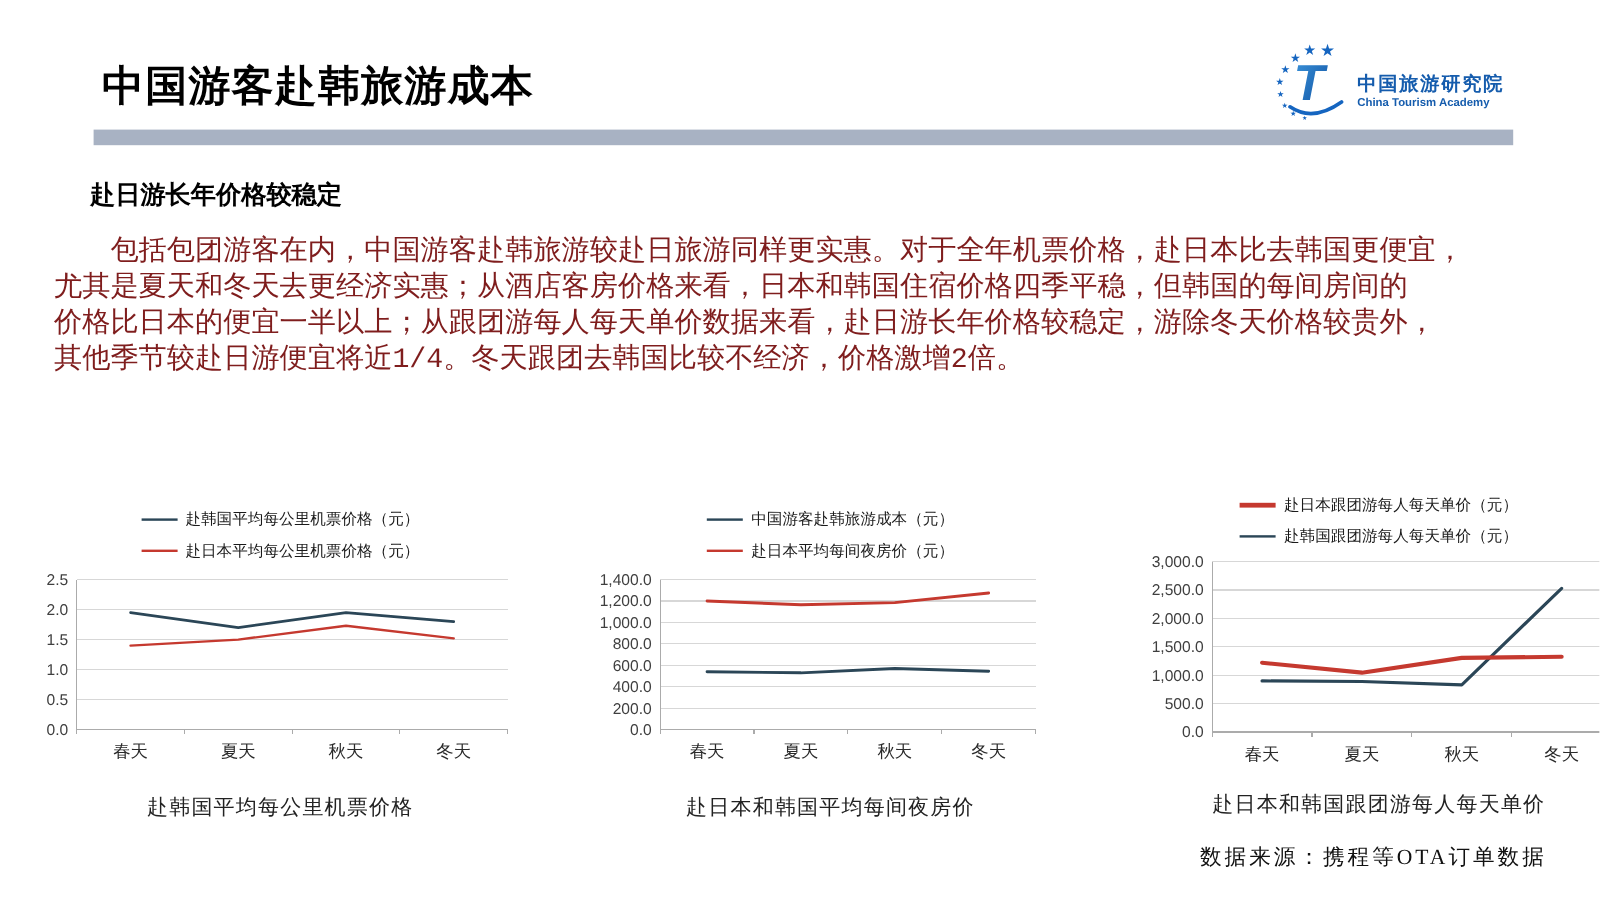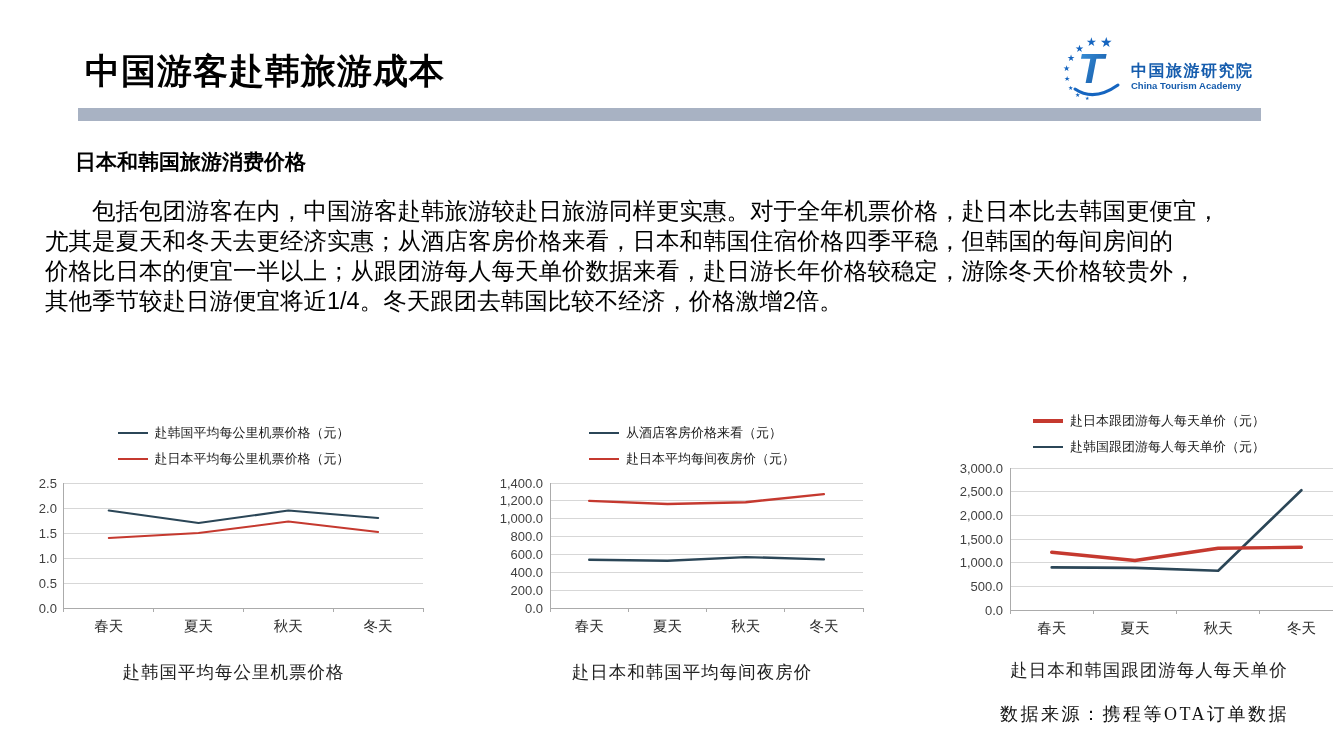--- a/index.html
+++ b/index.html
@@ -8,22 +8,22 @@
   .title{position:absolute;left:85px;top:48px;margin:0;font-size:35px;font-weight:bold;
          color:#000;letter-spacing:1px;text-align:center;}
   .title-bar{position:absolute;left:78px;top:108px;width:1183px;height:13px;}
   .logo{position:absolute;left:1058px;top:34px;display:flex;align-items:flex-start;}
   .logo-text{margin-left:5px;margin-top:28px;}
   .logo-cn{font-size:16px;font-weight:bold;color:#155CAD;letter-spacing:1.5px;line-height:18px;}
   .logo-en{font-size:9.5px;font-weight:bold;color:#155CAD;line-height:12px;}
   .content{position:absolute;left:45px;right:43px;top:148px;}
   .subtitle{margin:0 0 20px 30px;font-family:"Liberation Serif",serif;font-size:21px;
             font-weight:bold;color:#000;}
-  .body-text{margin:0;font-family:Liberation Sans, sans-serif;font-size:23.5px;line-height:30px;
-             color:#000000;white-space:pre-line;}
+  .body-text{margin:0;font-family:Liberation Mono, monospace;font-size:23.5px;line-height:30px;
+             color:#7f1d1d;white-space:pre-line;}
   .charts-row{position:absolute;top:402px;left:0;right:0;display:flex;
               justify-content:space-between;padding:0 8px 0 26px;gap:42px;}
   .chart-block{display:flex;flex-direction:column;align-items:center;margin:0;}
   .legend{display:flex;flex-direction:column;align-items:flex-start;}
   .legend-item{display:flex;align-items:center;margin:4px 0;}
   .swatch{display:inline-block;width:30px;margin-right:7px;}
   .legend-label{font-size:13px;color:#1a1a1a;}
   .plot{display:block;}
   .caption{font-family:"Liberation Serif",serif;font-size:17.5px;color:#222;
            letter-spacing:1px;text-align:center;}
@@ -60,21 +60,21 @@
       <path d="M 17 55 Q 36 68 60 51" fill="none" stroke="#1565C0" stroke-width="3" stroke-linecap="round"></path>
       <text x="20" y="49" font-size="42" font-weight="bold" font-style="italic" fill="url(#tg)">T</text>
     </svg>
     <div class="logo-text">
       <div class="logo-cn">中国旅游研究院</div>
       <div class="logo-en">China Tourism Academy</div>
     </div>
   </div>
 
   <section class="content">
-    <h2 class="subtitle">日本和韩国旅游消费价格</h2>
+    <h2 class="subtitle">赴日游长年价格较稳定</h2>
     <p class="body-text">　　包括包团游客在内，中国游客赴韩旅游较赴日旅游同样更实惠。对于全年机票价格，赴日本比去韩国更便宜，
 尤其是夏天和冬天去更经济实惠；从酒店客房价格来看，日本和韩国住宿价格四季平稳，但韩国的每间房间的
 价格比日本的便宜一半以上；从跟团游每人每天单价数据来看，赴日游长年价格较稳定，游除冬天价格较贵外，
 其他季节较赴日游便宜将近1/4。冬天跟团去韩国比较不经济，价格激增2倍。</p>
   </section>
 
   <div class="charts-row">
     <figure class="chart-block">
       <div class="legend" style="margin-top: 18px;">
           <div class="legend-item">
@@ -111,21 +111,21 @@
           <text x="352.1125" y="159" text-anchor="middle" font-size="14.5" fill="#2b2b2b">冬天</text>
           <polyline points="82.7875,38.5 172.56250000000003,51.000000000000014 262.3375,38.5 352.1125,46" fill="none" stroke="#2B4657" stroke-width="2.2" stroke-linejoin="round" stroke-linecap="round"></polyline>
           <polyline points="82.7875,66.00000000000001 172.56250000000003,61 262.3375,49.5 352.1125,60" fill="none" stroke="#C5392F" stroke-width="2" stroke-linejoin="round" stroke-linecap="round"></polyline>
         </svg>
       <figcaption class="caption" style="margin-top: 16px;">赴韩国平均每公里机票价格</figcaption>
     </figure>
     <figure class="chart-block">
       <div class="legend" style="margin-top: 18px;">
           <div class="legend-item">
             <span class="swatch" style="background: rgb(43, 70, 87); height: 2.4px;"></span>
-            <span class="legend-label">从酒店客房价格来看（元）</span>
+            <span class="legend-label">中国游客赴韩旅游成本（元）</span>
           </div>
           <div class="legend-item">
             <span class="swatch" style="background: rgb(197, 57, 47); height: 2.4px;"></span>
             <span class="legend-label">赴日本平均每间夜房价（元）</span>
           </div>
         </div>
       <svg class="plot" width="418" height="172">
           <line x1="67.1" y1="136" x2="380" y2="136" stroke="#ABABAB" stroke-width="1" shape-rendering="crispEdges"></line>
           <text x="60.099999999999994" y="140.5" text-anchor="end" font-size="13" fill="#3F3F3F">0.0</text>
           <line x1="67.1" y1="118.14285714285714" x2="380" y2="118.14285714285714" stroke="#D7D7D7" stroke-width="1" shape-rendering="crispEdges"></line>

